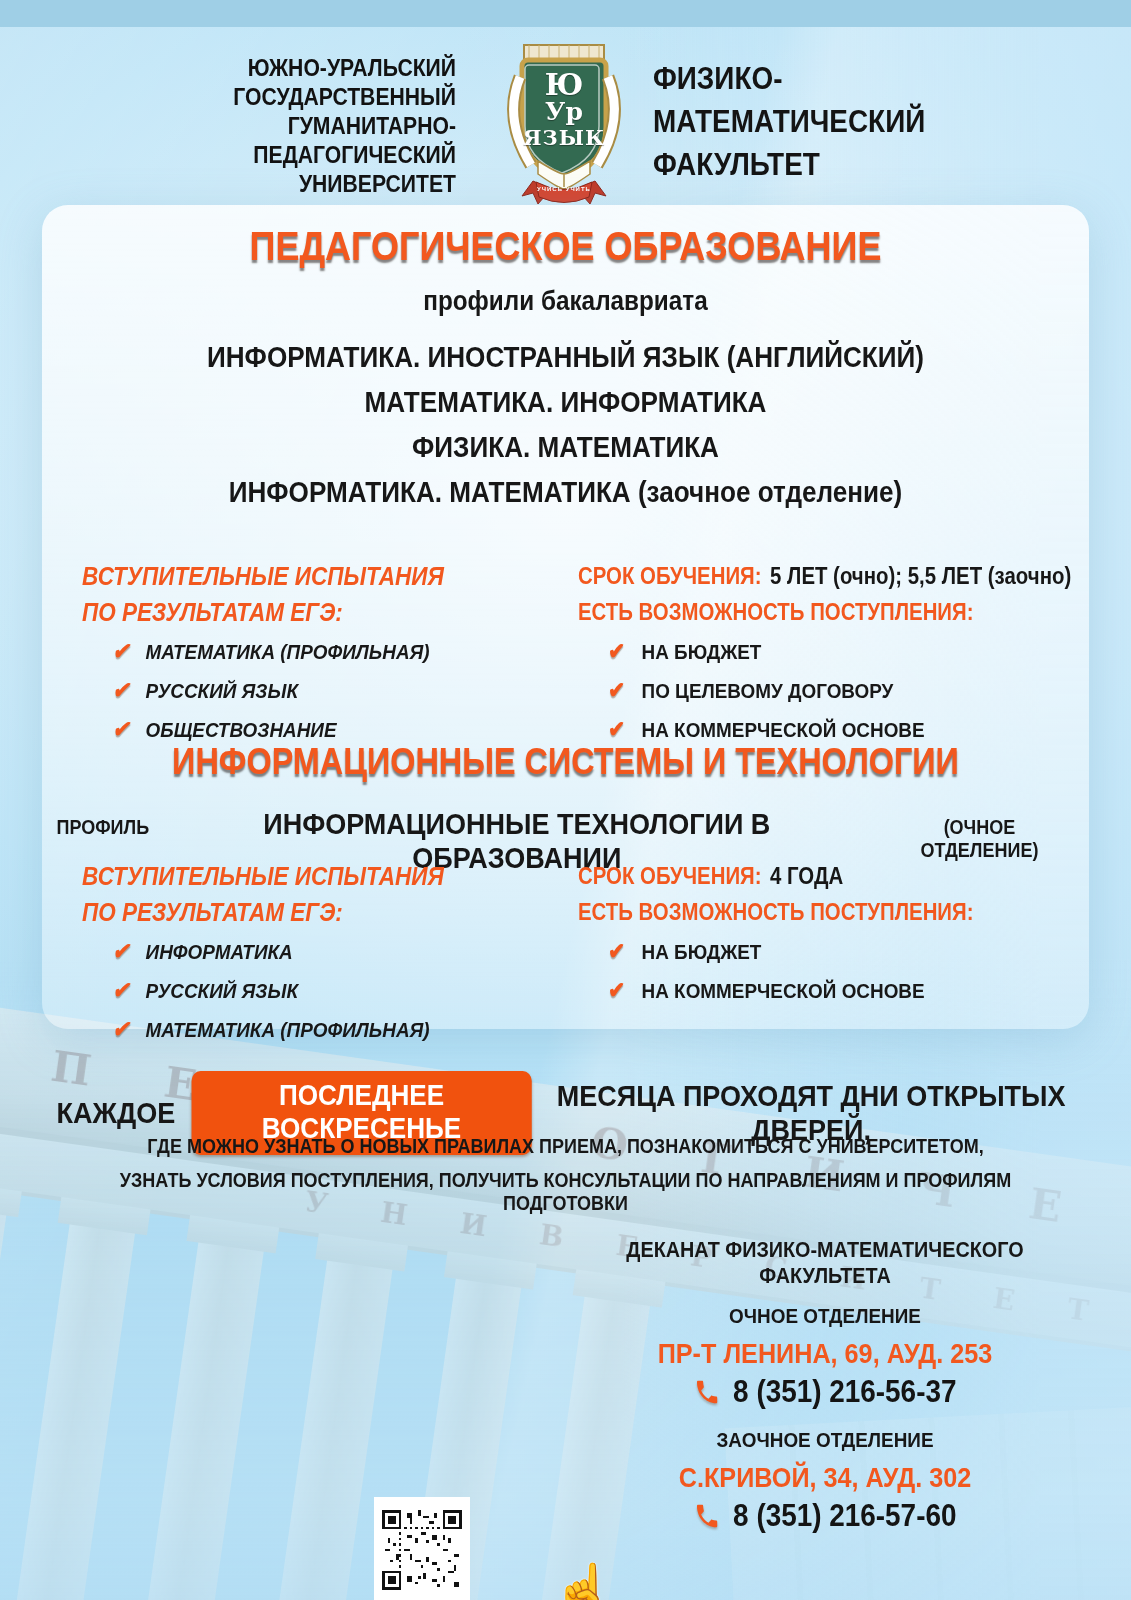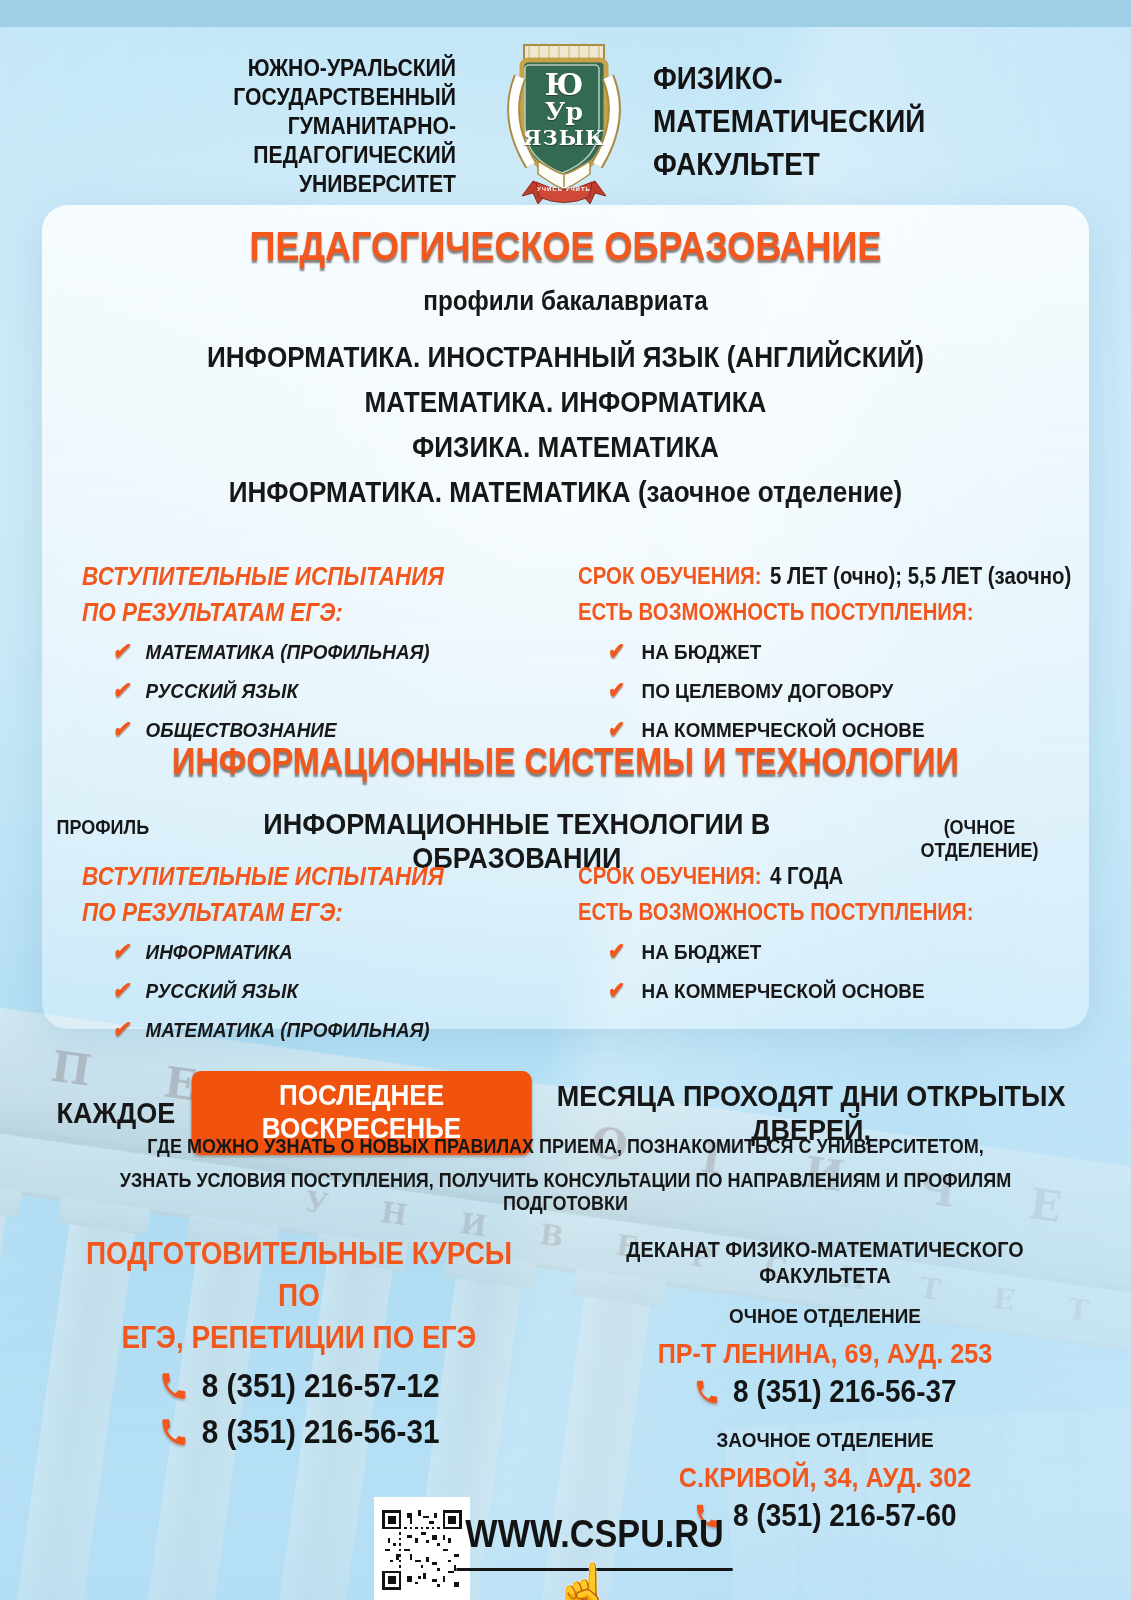--- a/index.html
+++ b/index.html
@@ -262,36 +262,20 @@
   </div>
 
   <div class="abs ctr od1 sqc">
     <span>КАЖДОЕ</span>
     <span class="badge">ПОСЛЕДНЕЕ ВОСКРЕСЕНЬЕ</span>
     <span>МЕСЯЦА ПРОХОДЯТ ДНИ ОТКРЫТЫХ ДВЕРЕЙ,</span>
   </div>
   <div class="abs ctr od2 sqc">ГДЕ МОЖНО УЗНАТЬ О НОВЫХ ПРАВИЛАХ ПРИЕМА, ПОЗНАКОМИТЬСЯ С УНИВЕРСИТЕТОМ,</div>
   <div class="abs ctr od3 sqc">УЗНАТЬ УСЛОВИЯ ПОСТУПЛЕНИЯ,  ПОЛУЧИТЬ КОНСУЛЬТАЦИИ ПО НАПРАВЛЕНИЯМ И ПРОФИЛЯМ ПОДГОТОВКИ</div>
 
-  <div class="courses">
-    <div class="courses-title sqc">ПОДГОТОВИТЕЛЬНЫЕ КУРСЫ ПО</div>
-    <div class="courses-title sqc">ЕГЭ, РЕПЕТИЦИИ ПО ЕГЭ</div>
-    <div class="phone-row sqc">
-      <svg class="phone-ic" width="34" height="34" viewBox="0 0 24 24">
-        <path fill="#f2581e" d="M6.62 10.79c1.44 2.83 3.76 5.14 6.59 6.59l2.2-2.21c.27-.27.67-.36 1.02-.24 1.12.37 2.33.57 3.57.57.55 0 1 .45 1 1V20c0 .55-.45 1-1 1-9.39 0-17-7.61-17-17 0-.55.45-1 1-1h3.5c.55 0 1 .45 1 1 0 1.25.2 2.45.57 3.57.11.35.03.74-.25 1.02l-2.2 2.2z"></path>
-      </svg>
-      <span class="phone-num-lg">8 (351) 216-57-12</span>
-    </div>
-    <div class="phone-row sqc">
-      <svg class="phone-ic" width="34" height="34" viewBox="0 0 24 24">
-        <path fill="#f2581e" d="M6.62 10.79c1.44 2.83 3.76 5.14 6.59 6.59l2.2-2.21c.27-.27.67-.36 1.02-.24 1.12.37 2.33.57 3.57.57.55 0 1 .45 1 1V20c0 .55-.45 1-1 1-9.39 0-17-7.61-17-17 0-.55.45-1 1-1h3.5c.55 0 1 .45 1 1 0 1.25.2 2.45.57 3.57.11.35.03.74-.25 1.02l-2.2 2.2z"></path>
-      </svg>
-      <span class="phone-num-lg">8 (351) 216-56-31</span>
-    </div>
-  </div>
 
   <div class="dean">
     <div class="dean-title sqc">ДЕКАНАТ ФИЗИКО-МАТЕМАТИЧЕСКОГО ФАКУЛЬТЕТА</div>
     <div class="dept-label sqc">ОЧНОЕ ОТДЕЛЕНИЕ</div>
     <div class="dept-addr sqc">ПР-Т ЛЕНИНА, 69, АУД. 253</div>
     <div class="phone-row sqc">
       <svg class="phone-ic" width="30" height="30" viewBox="0 0 24 24">
         <path fill="#f2581e" d="M6.62 10.79c1.44 2.83 3.76 5.14 6.59 6.59l2.2-2.21c.27-.27.67-.36 1.02-.24 1.12.37 2.33.57 3.57.57.55 0 1 .45 1 1V20c0 .55-.45 1-1 1-9.39 0-17-7.61-17-17 0-.55.45-1 1-1h3.5c.55 0 1 .45 1 1 0 1.25.2 2.45.57 3.57.11.35.03.74-.25 1.02l-2.2 2.2z"></path>
       </svg>
       <span class="phone-num">8 (351) 216-56-37</span>
@@ -321,18 +305,15 @@
       <path fill="#111" d="M8,6h1v1h-1z M10,6h1v1h-1z M12,6h1v1h-1z M14,6h1v1h-1z M16,6h1v1h-1z M18,6h1v1h-1z M20,6h1v1h-1z
         M6,8h1v1h-1z M6,10h1v1h-1z M6,12h1v1h-1z M6,14h1v1h-1z M6,16h1v1h-1z M6,18h1v1h-1z M6,20h1v1h-1z
         M9,1h2v2h-2z M13,0h1v2h-1z M15,2h2v1h-2z M19,1h1v2h-1z M10,3h1v2h-1z M17,4h2v1h-2z
         M9,9h2v1h-2z M12,10h1v2h-1z M14,8h2v1h-2z M16,11h1v1h-1z M18,9h2v2h-2z M20,12h1v1h-1z M22,9h1v2h-1z
         M2,10h1v2h-1z M4,12h1v1h-1z M1,14h2v1h-2z M5,16h1v2h-1z M3,18h1v1h-1z
         M8,14h2v1h-2z M10,16h1v2h-1z M12,18h2v1h-2z M14,20h1v1h-1z M16,17h1v2h-1z M18,19h2v1h-2z M20,21h1v1h-1z
         M22,14h2v1h-2z M24,10h1v2h-1z M26,16h2v1h-2z M24,18h1v1h-1z M26,20h1v2h-1z
         M9,24h2v2h-2z M12,26h1v1h-1z M15,23h1v2h-1z M18,25h2v1h-2z M22,24h1v2h-1z M24,22h2v1h-2z M26,26h2v2h-2z M13,24h1v1h-1z M20,27h1v1h-1z"></path>
     </svg>
   </div>
-  <div class="site-wrap">
-    <span class="site-link sqc" style="display:inline-block">WWW.CSPU.RU</span>
-  </div>
   <div class="hand">☝</div>
 
 </div>
 
 </body></html>

